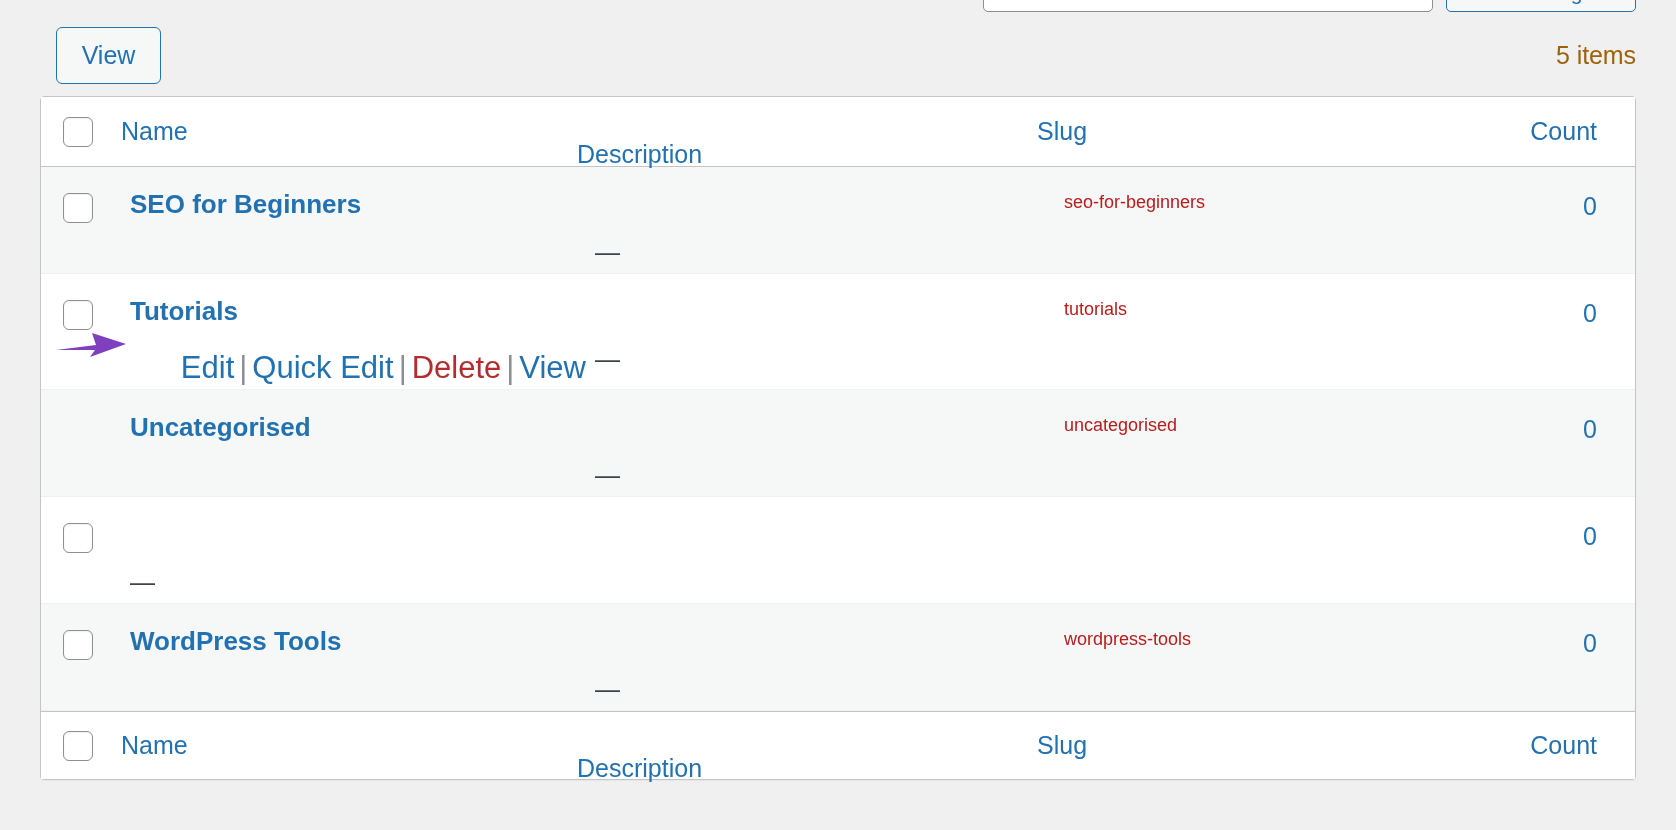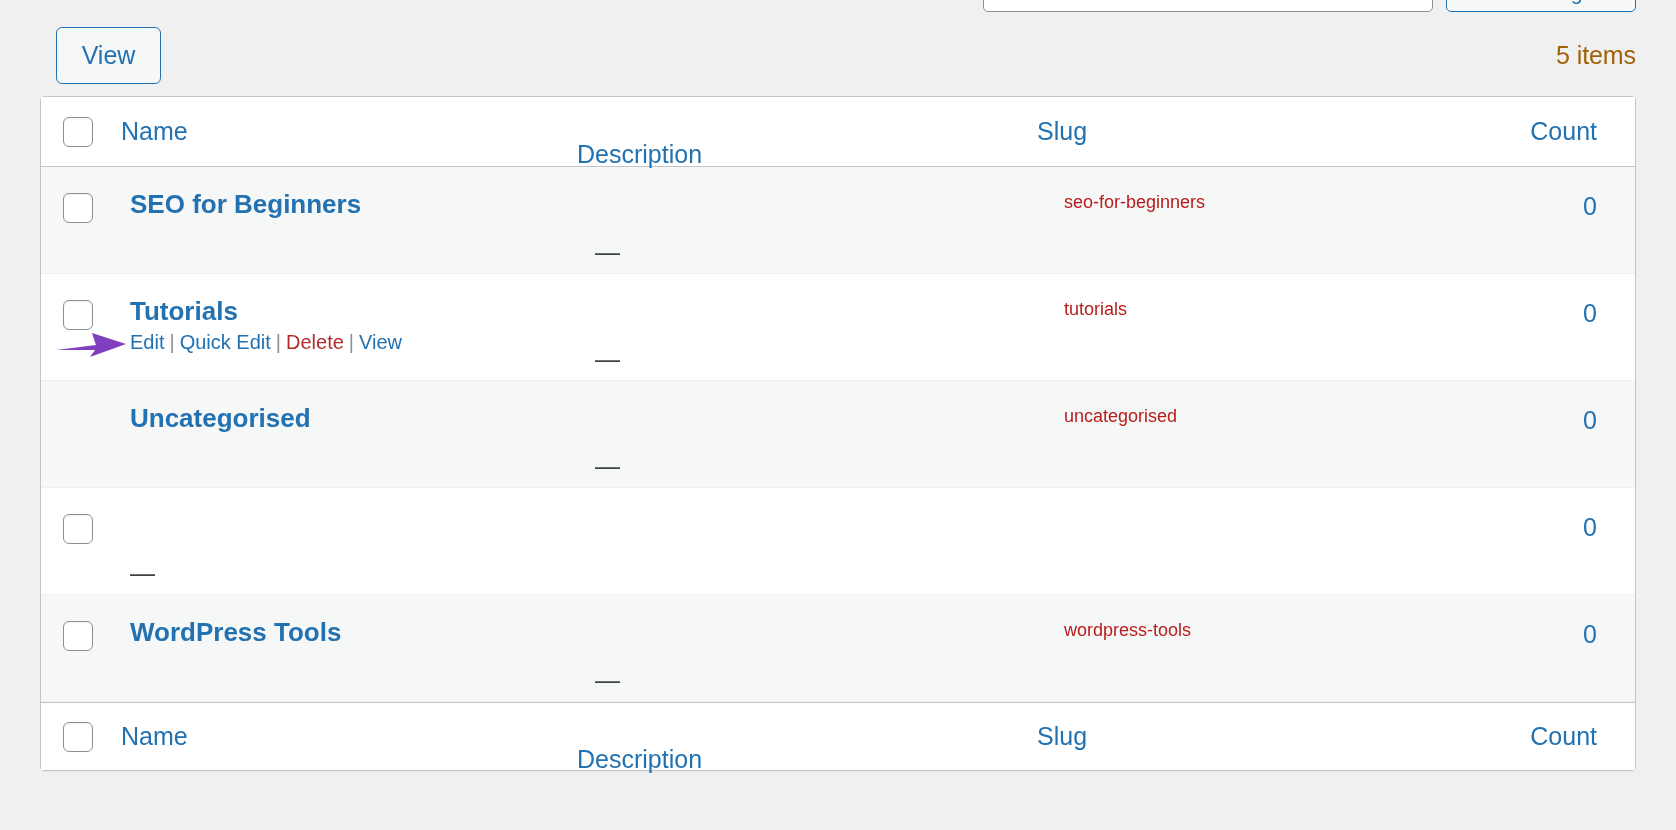--- a/index.html
+++ b/index.html
@@ -217,25 +217,26 @@
     color: #2271b1;
     font-size: 26px;
     font-weight: bold;
     text-decoration: none;
     cursor: pointer;
     display: inline-block;
     line-height: 1.2;
   }
 
   .row-actions {
-    margin-top: 2px;
-    font-size: 20px;
+    margin-top: 20px;
+    font-size: 31px;
     color: #8c8f94;
     line-height: 1.35;
     white-space: nowrap;
+    text-align: right;
   }
   .row-actions a {
     color: #2271b1;
     text-decoration: none;
     cursor: pointer;
   }
   .row-actions a.delete-link { color: #b32d2e; }
   .row-actions .sep {
     color: #8c8f94;
     padding: 0 5px;

